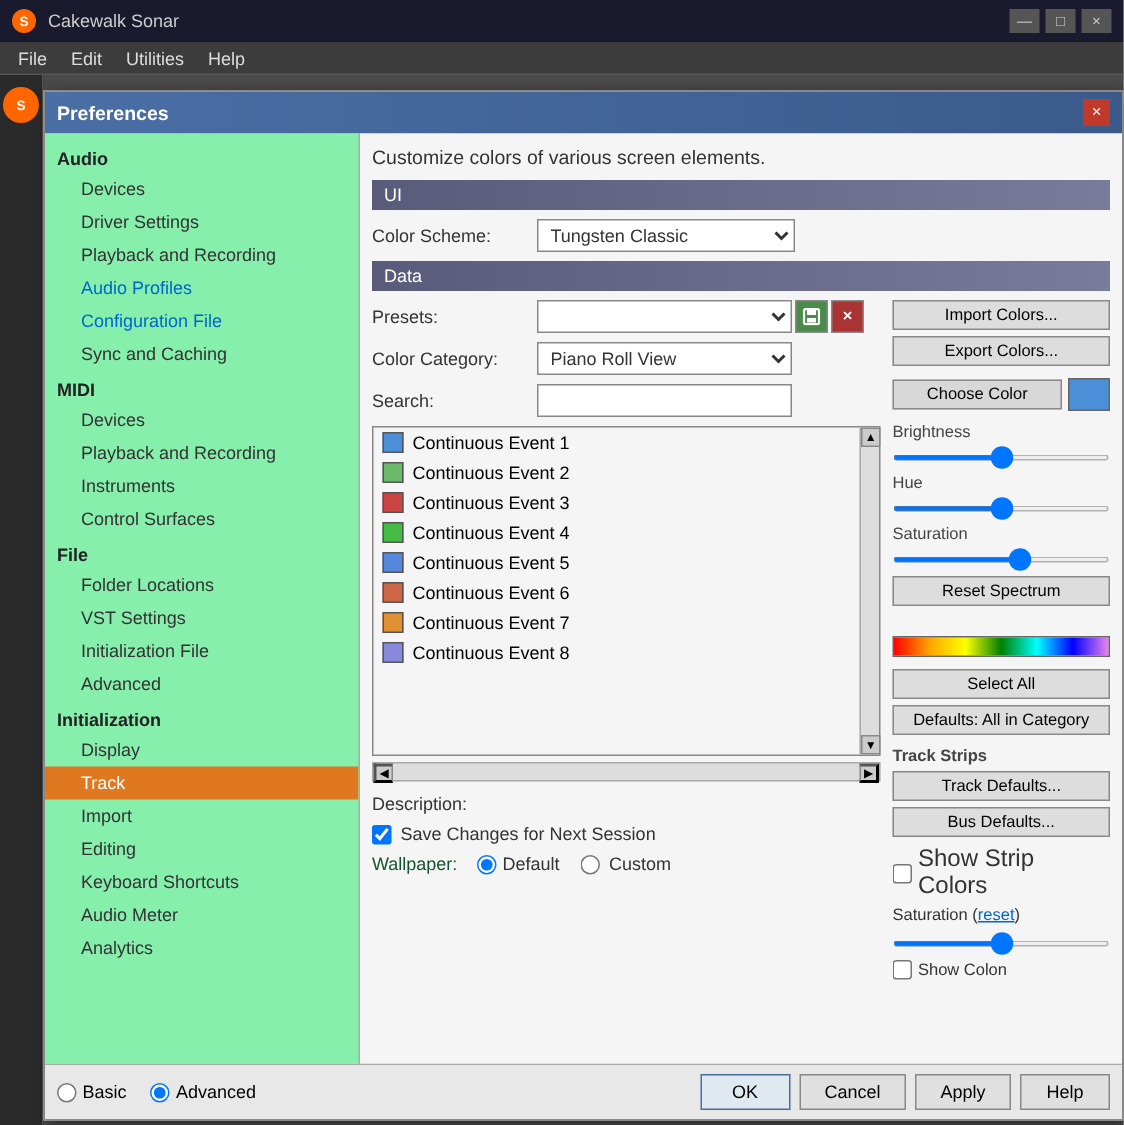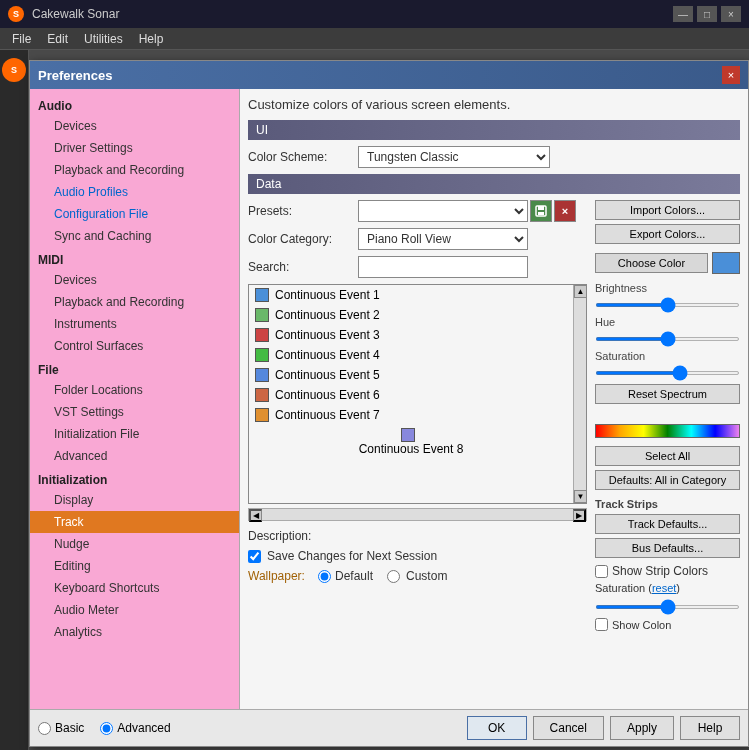--- a/index.html
+++ b/index.html
@@ -26,37 +26,37 @@
     
     .dialog-overlay { flex: 1; background: #4a4a4a; display: flex; align-items: flex-start; justify-content: center; padding-top: 10px; }
     .dialog { width: 720px; background: #f0f0f0; border: 1px solid #888; box-shadow: 2px 2px 8px rgba(0,0,0,0.5); }
     .dialog-title-bar { background: linear-gradient(to right, #4a6fa5, #3a5a8a); color: white; height: 28px; display: flex; align-items: center; padding: 0 8px; font-size: 13px; font-weight: bold; }
     .dialog-title-text { flex: 1; }
     .dialog-close-btn { width: 18px; height: 18px; background: #c0392b; color: white; border: none; cursor: pointer; display: flex; align-items: center; justify-content: center; font-size: 11px; }
 
     .dialog-body { display: flex; height: 620px; }
 
     
-    .left-panel { width: 210px; background: #f9a8d4; border-right: 1px solid #aaa; overflow-y: auto; padding: 4px 0; }
+    .left-panel { width: 210px; background: #86efac; border-right: 1px solid #aaa; overflow-y: auto; padding: 4px 0; }
     .left-panel-section { padding: 6px 8px 2px 8px; font-weight: bold; color: #222; font-size: 12px; }
     .left-panel-item { padding: 4px 8px 4px 24px; color: #333; cursor: pointer; font-size: 12px; }
     .left-panel-item.active { background: #e07820; color: white; }
     .left-panel-item.blue { color: #0066cc; }
 
     
     .right-panel { flex: 1; background: #f5f5f5; padding: 8px; overflow-y: auto; }
     .right-panel-title { font-size: 13px; color: #333; margin-bottom: 8px; }
 
     .section-header { background: linear-gradient(to right, #5a5a7a, #7a7a9a); color: white; padding: 3px 8px; font-size: 12px; margin-bottom: 6px; }
 
     .form-row { display: flex; align-items: center; margin-bottom: 6px; }
     .form-label { width: 110px; color: #333; font-size: 12px; }
 
     select.form-select { height: 22px; background: white; border: 1px solid #888; color: #333; font-size: 12px; padding: 0 4px; }
-    select.form-select-wide { width: 192px; }
+    select.form-select-wide { width: 172px; }
 
     input.form-input { height: 22px; background: white; border: 1px solid #888; color: #333; font-size: 12px; padding: 0 4px; width: 170px; }
 
     .toolbar-btn { width: 22px; height: 22px; background: #ddd; border: 1px solid #888; cursor: pointer; display: flex; align-items: center; justify-content: center; font-size: 11px; margin-left: 2px; }
     .toolbar-btn.save { background: #4a8a4a; color: white; }
     .toolbar-btn.delete { background: #aa3333; color: white; }
 
     .action-btn { width: 100%; background: #ddd; border: 1px solid #888; padding: 3px 8px; font-size: 11px; cursor: pointer; margin-bottom: 4px; text-align: center; }
 
     
@@ -129,21 +129,21 @@
 
           <div class="left-panel-section">File</div>
           <div class="left-panel-item">Folder Locations</div>
           <div class="left-panel-item">VST Settings</div>
           <div class="left-panel-item">Initialization File</div>
           <div class="left-panel-item">Advanced</div>
 
           <div class="left-panel-section">Initialization</div>
           <div class="left-panel-item">Display</div>
           <div class="left-panel-item active">Track</div>
-          <div class="left-panel-item">Nudge</div>
+          <div class="left-panel-item">Import</div>
           <div class="left-panel-item">Editing</div>
           <div class="left-panel-item">Keyboard Shortcuts</div>
           <div class="left-panel-item">Audio Meter</div>
           <div class="left-panel-item">Analytics</div>
         </div>
 
         <div class="right-panel">
           <div class="right-panel-title">Customize colors of various screen elements.</div>
 
           <div class="section-header">UI</div>
@@ -217,21 +217,21 @@
                     <span>Continuous Event 5</span>
                   </div>
                   <div style="display:flex;align-items:center;padding:3px 6px;font-size:12px;cursor:pointer;">
                     <div style="width:14px;height:14px;background:#cc6644;border:1px solid #555;margin-right:6px;flex-shrink:0;"></div>
                     <span>Continuous Event 6</span>
                   </div>
                   <div style="display:flex;align-items:center;padding:3px 6px;font-size:12px;cursor:pointer;">
                     <div style="width:14px;height:14px;background:#e09030;border:1px solid #555;margin-right:6px;flex-shrink:0;"></div>
                     <span>Continuous Event 7</span>
                   </div>
-                  <div style="display:flex;align-items:center;padding:3px 6px;font-size:12px;cursor:pointer;flex-direction:column;">
+                  <div style="display:flex;align-items:center;padding:3px 6px;font-size:12px;cursor:pointer;">
                     <div style="width:14px;height:14px;background:#8888dd;border:1px solid #555;margin-right:6px;flex-shrink:0;"></div>
                     <span>Continuous Event 8</span>
                   </div>
                 </div>
 
                 <div style="width:13px;background:#ddd;border-left:1px solid #aaa;display:flex;flex-direction:column;">
                   <button style="width:13px;height:13px;background:#ccc;border:1px solid #888;display:flex;align-items:center;justify-content:center;font-size:8px;padding:0;cursor:pointer;">▲</button>
                   <div style="flex:1;"></div>
                   <button style="width:13px;height:13px;background:#ccc;border:1px solid #888;display:flex;align-items:center;justify-content:center;font-size:8px;padding:0;cursor:pointer;">▼</button>
                 </div>
@@ -247,21 +247,21 @@
                 <span style="width:90px;font-size:12px;color:#333;">Description:</span>
                 <span style="flex:1;font-size:12px;color:#333;"></span>
               </div>
 
               <div style="display:flex;align-items:center;margin-bottom:6px;">
                 <input type="checkbox" id="save-changes" checked="" style="margin-right: 6px;">
                 <label for="save-changes" style="font-size:12px;color:#333;cursor:pointer;">Save Changes for Next Session</label>
               </div>
 
               <div style="display:flex;align-items:center;">
-                <span style="width:70px;font-size:12px;color:#a16207;">Wallpaper:</span>
+                <span style="width:70px;font-size:12px;color:#14532d;">Wallpaper:</span>
                 <div style="display:flex;align-items:center;gap:14px;">
                   <label style="display:flex;align-items:center;gap:4px;font-size:12px;color:#333;cursor:pointer;">
                     <input type="radio" name="wallpaper" value="default" checked="" style="">
                     <span>Default</span>
                   </label>
                   <label style="display:flex;align-items:center;gap:6px;font-size:12px;color:#333;cursor:pointer;">
                     <input type="radio" name="wallpaper" value="custom" style="">
                     <span>Custom</span>
                   </label>
                 </div>
@@ -310,21 +310,21 @@
               <button class="action-btn" style="margin-bottom:8px;">Defaults: All in Category</button>
 
               
               <div style="font-size:11px;color:#444;font-weight:bold;margin-bottom:4px;">Track Strips</div>
               <button class="action-btn" style="margin-bottom:4px;">Track Defaults...</button>
               <button class="action-btn" style="margin-bottom:6px;">Bus Defaults...</button>
 
               
               <div style="display:flex;align-items:center;gap:4px;margin-bottom:4px;">
                 <input type="checkbox" id="show-strip" style="">
-                <label for="show-strip" style="font-size:12px;color:#333;cursor:pointer;">Show Strip Colors</label>
+                <label for="show-strip" style="font-size:16px;color:#333;cursor:pointer;">Show Strip Colors</label>
               </div>
 
               
               <div style="font-size:11px;color:#333;margin-bottom:4px;">
                 <span>Saturation (</span><span style="color:#0066cc;text-decoration:underline;cursor:pointer;">reset</span><span>)</span>
               </div>
               <input type="range" min="0" max="100" value="50" style="width: 100%;">
 
               
               <div style="display:flex;align-items:center;gap:4px;margin-top:6px;">

